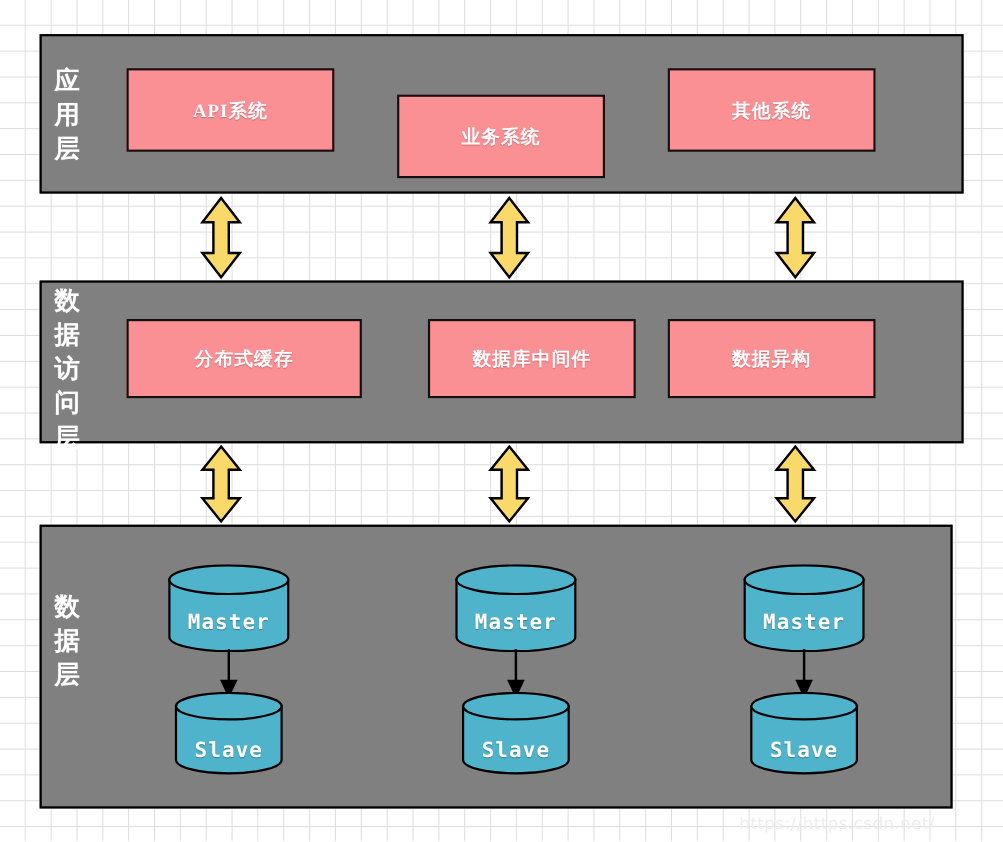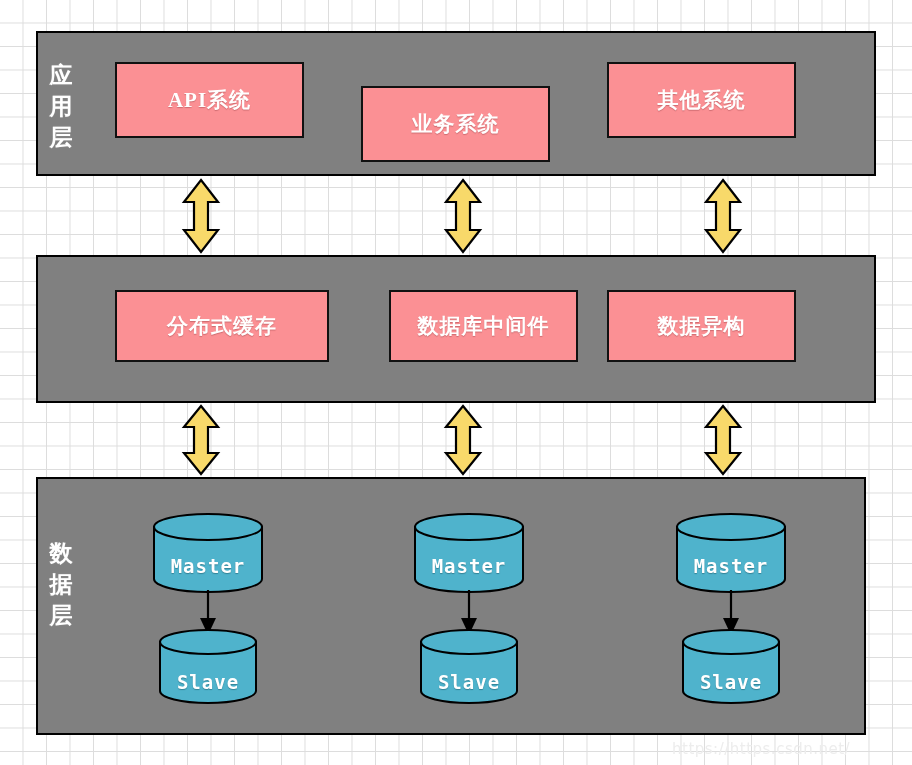--- a/index.html
+++ b/index.html
@@ -24,42 +24,42 @@
   
   .layer-band {
     position: absolute;
     background: #808080;
     border: 2px solid #000000;
     box-sizing: border-box;
   }
   .layer-title {
     position: absolute;
     color: #ffffff;
-    font-family: Liberation Serif, serif;
+    font-family: Liberation Mono, monospace;
     font-weight: bold;
     font-size: 23px;
     line-height: 1.35;
     width: 30px;
     text-align: center;
     letter-spacing: 0;
     text-shadow: 0 0 1px rgba(255,255,255,0.35);
   }
 
   
   .pink-box {
     position: absolute;
     background: #fb9094;
     border: 2px solid #111111;
     box-sizing: border-box;
     display: flex;
     align-items: center;
     justify-content: center;
     color: #ffffff;
     font-weight: bold;
-    font-size: 21px;
+    font-size: 17px;
     letter-spacing: 1px;
     text-shadow: 0 1px 1px rgba(120,40,45,0.35);
   }
 
   
   .dbl-arrow {
     position: absolute;
   }
 
   
@@ -117,20 +117,21 @@
   <svg class="dbl-arrow" style="left:443px; top:178px;" width="40" height="76" viewBox="0 0 40 76">
     <polygon points="20,2 37,24 27,24 27,52 37,52 20,74 3,52 13,52 13,24 3,24" fill="#f8d96a" stroke="#000000" stroke-width="2.2" stroke-linejoin="miter"></polygon>
   </svg>
 
   <svg class="dbl-arrow" style="left:703px; top:178px;" width="40" height="76" viewBox="0 0 40 76">
     <polygon points="20,2 37,24 27,24 27,52 37,52 20,74 3,52 13,52 13,24 3,24" fill="#f8d96a" stroke="#000000" stroke-width="2.2" stroke-linejoin="miter"></polygon>
   </svg>
 
   <div class="layer-band" style="left:36px; top:255px; width:840px; height:148px;"></div>
 
+  <div class="layer-title" style="left:46px; top:260px;">数据访问层</div>
 
   <div class="pink-box" style="left:115px; top:290px; width:214px; height:72px;">分布式缓存</div>
 
   <div class="pink-box" style="left:361px; top:290px; width:189px; height:72px;margin-left:28px;">数据库中间件</div>
 
   <div class="pink-box" style="left:607px; top:290px; width:189px; height:72px;">数据异构</div>
 
   <svg class="dbl-arrow" style="left:181px; top:404px;" width="40" height="72" viewBox="0 0 40 72">
     <polygon points="20,2 37,23 27,23 27,49 37,49 20,70 3,49 13,49 13,23 3,23" fill="#f8d96a" stroke="#000000" stroke-width="2.2" stroke-linejoin="miter"></polygon>
   </svg>

